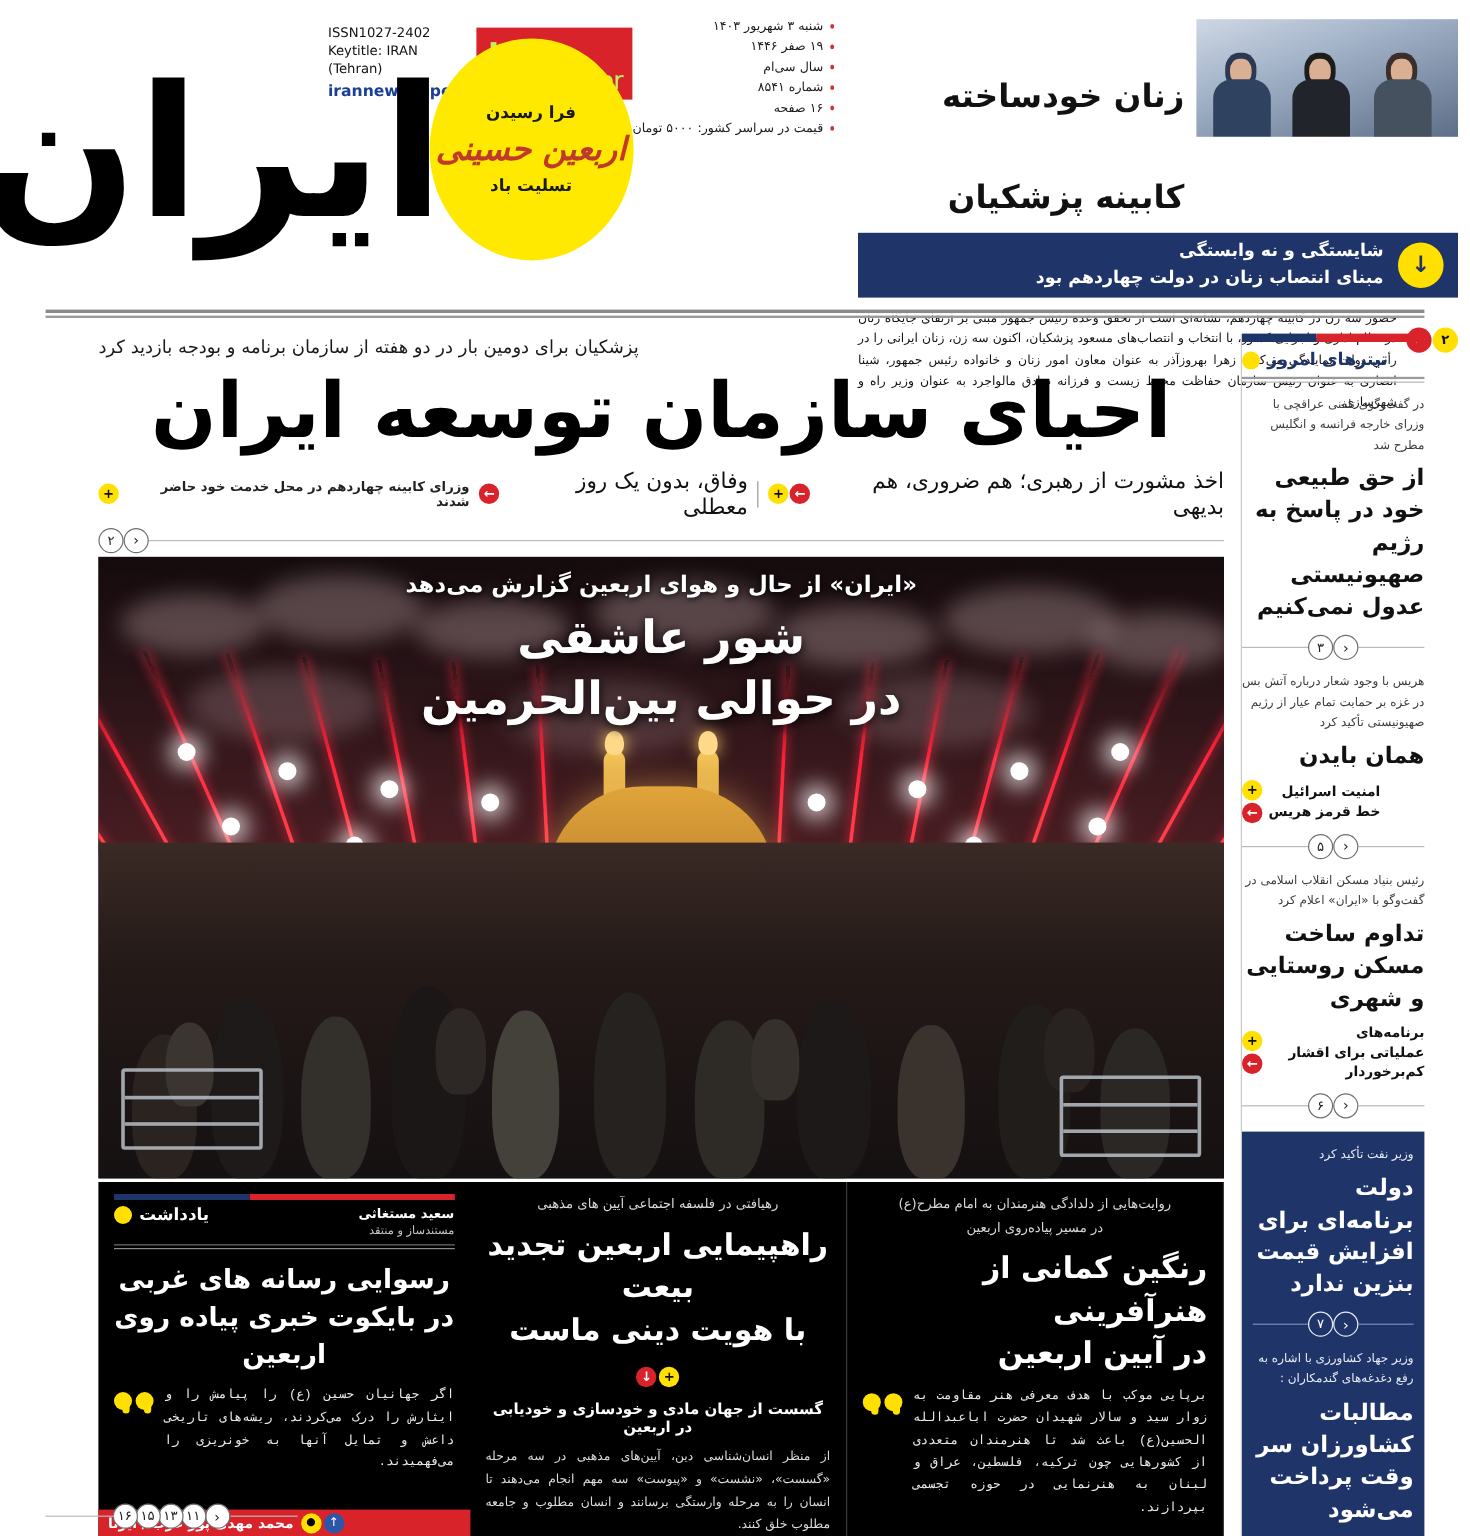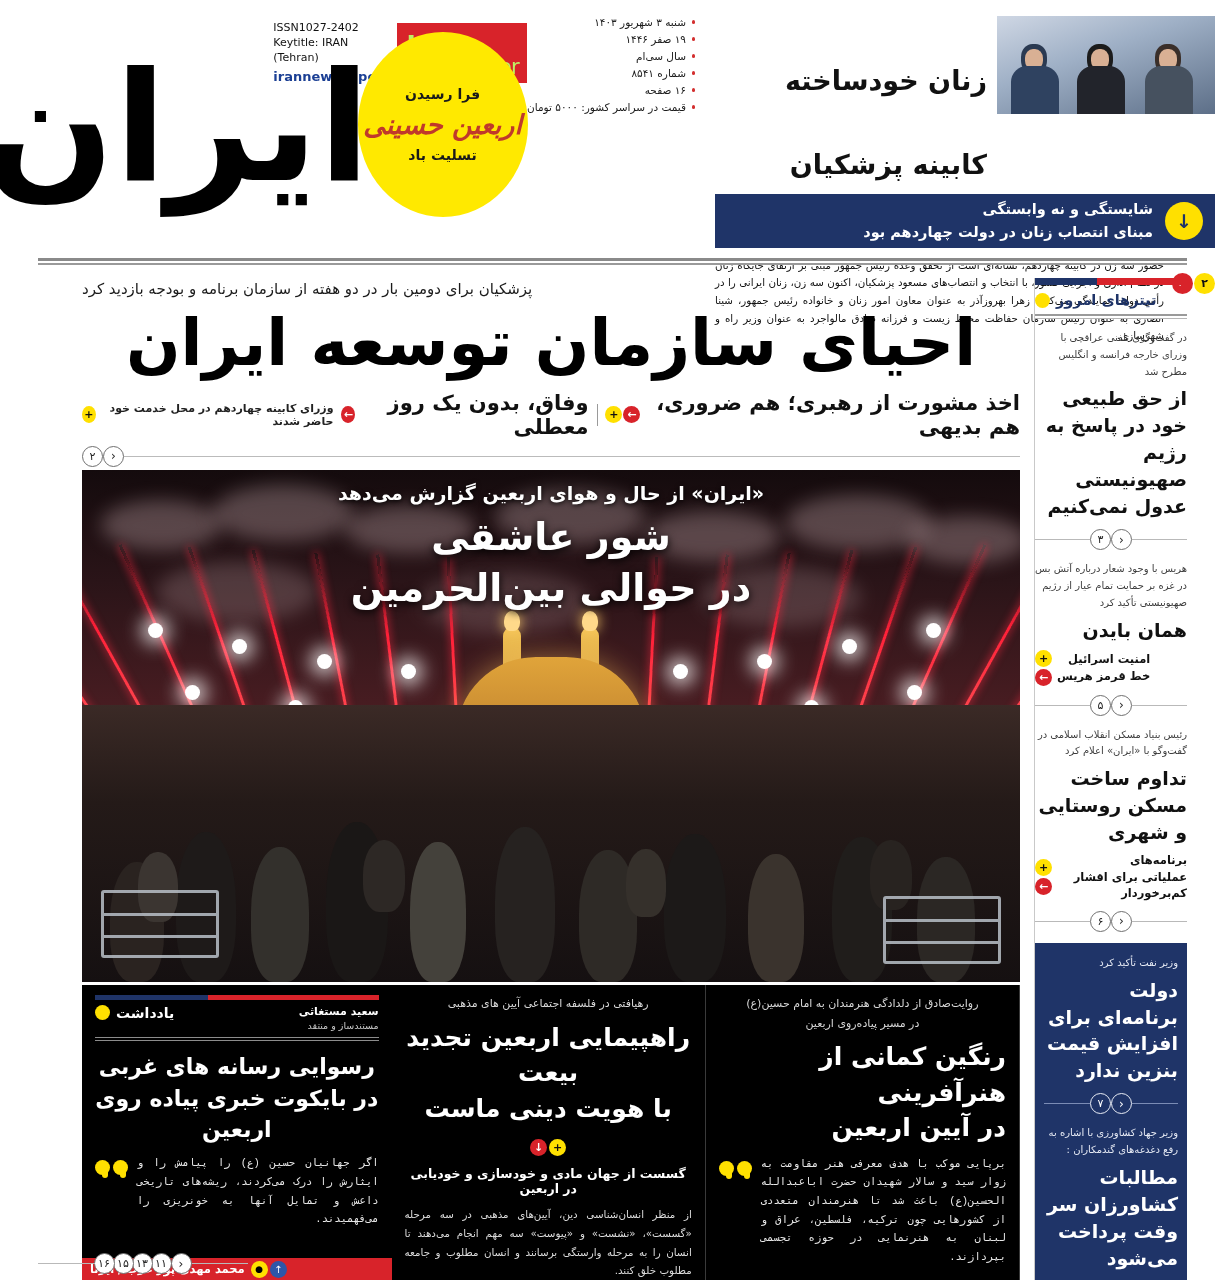--- a/index.html
+++ b/index.html
@@ -155,21 +155,21 @@
   .main-headline {
     direction: rtl; text-align: center; font-size: 64px; font-weight: 800; color: #000;
     line-height: 1.18; letter-spacing: -2px; padding: 4px 0 6px 0;
   }
   .sub-row {
     display: flex; flex-direction: row-reverse; align-items: center; gap: 8px;
     padding: 3px 0 7px 0; direction: rtl;
   }
   .sub-item { display: flex; flex-direction: row-reverse; align-items: center; gap: 5px; }
   .sub-item .label-small { font-size: 11px; color: #222; font-weight: 600; }
-  .sub-item .label-bold { font-size: 21px; color: #111; font-weight: 700; }
+  .sub-item .label-bold { font-size: 18px; color: #111; font-weight: 400; }
   .sub-sep { width: 1px; height: 22px; background: #9a9a9a; }
   .sub-icons { display: flex; flex-direction: row-reverse; gap: 1px; }
 
   .page-ref-inline { display: flex; align-items: center; padding-bottom: 3px; }
   .page-ref-inline .line { flex: 1; height: 1px; background: #bbb; }
 
   
   .photo {
     position: relative; height: 588px; width: 100%; overflow: hidden;
     background: #120a0c;
@@ -549,21 +549,21 @@
         <div class="photo-overlay">
           <div class="photo-kicker">«ایران» از حال و هوای اربعین گزارش می‌دهد</div>
           <div class="photo-title">شور عاشقی</div>
           <div class="photo-title">در حوالی بین‌الحرمین</div>
         </div>
       </div>
 
       <div class="bottom">
 
         <div class="bcol bcol-3">
-          <div class="b-kicker">روایت‌صادق از دلدادگی هنرمندان به امام حسین(ع)</div>
+          <div class="b-kicker">روایت‌هایی از دلدادگی هنرمندان به امام مطرح(ع)</div>
           <div class="b-kicker" style="margin-top:-5px">در مسیر پیاده‌روی اربعین</div>
           <div class="b-title bt-3">رنگین کمانی از هنرآفرینی</div>
           <div class="b-title bt-3">در آیین اربعین</div>
           <div class="quote-row">
             <div class="quote-mark">
                 <span></span>
                 <span></span>
               </div>
             <div class="quote-txt">برپایی موکب با هدف معرفی هنر مقاومت به زوار سید و سالار شهیدان حضرت اباعبدالله الحسین(ع) باعث شد تا هنرمندان متعددی از کشورهایی چون ترکیه، فلسطین، عراق و لبنان به هنرنمایی در حوزه تجسمی بپردازند.</div>
           </div>

